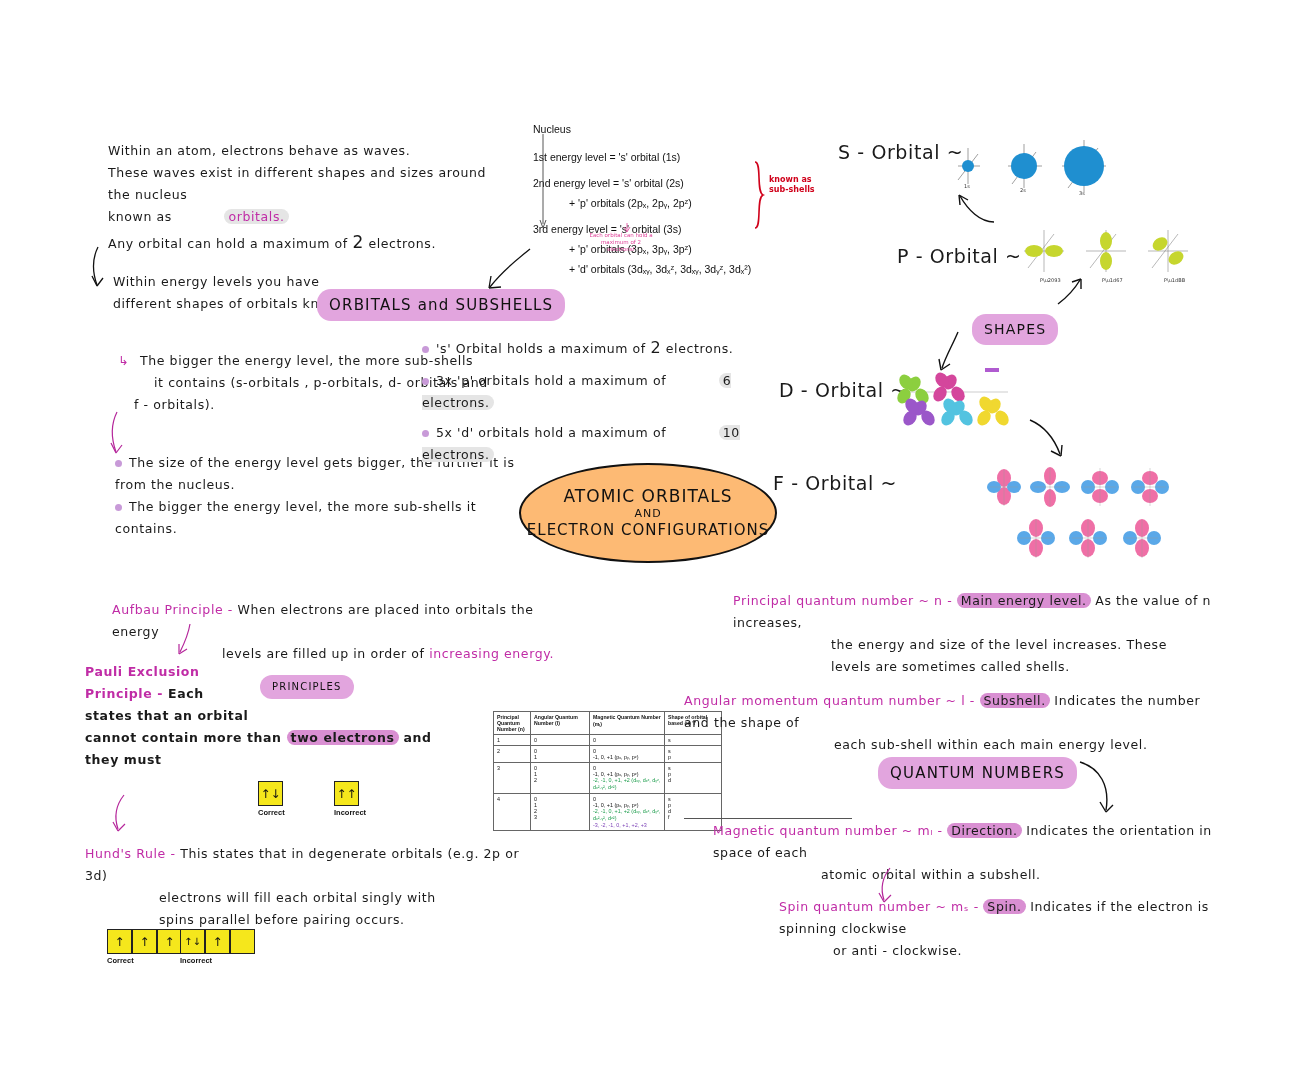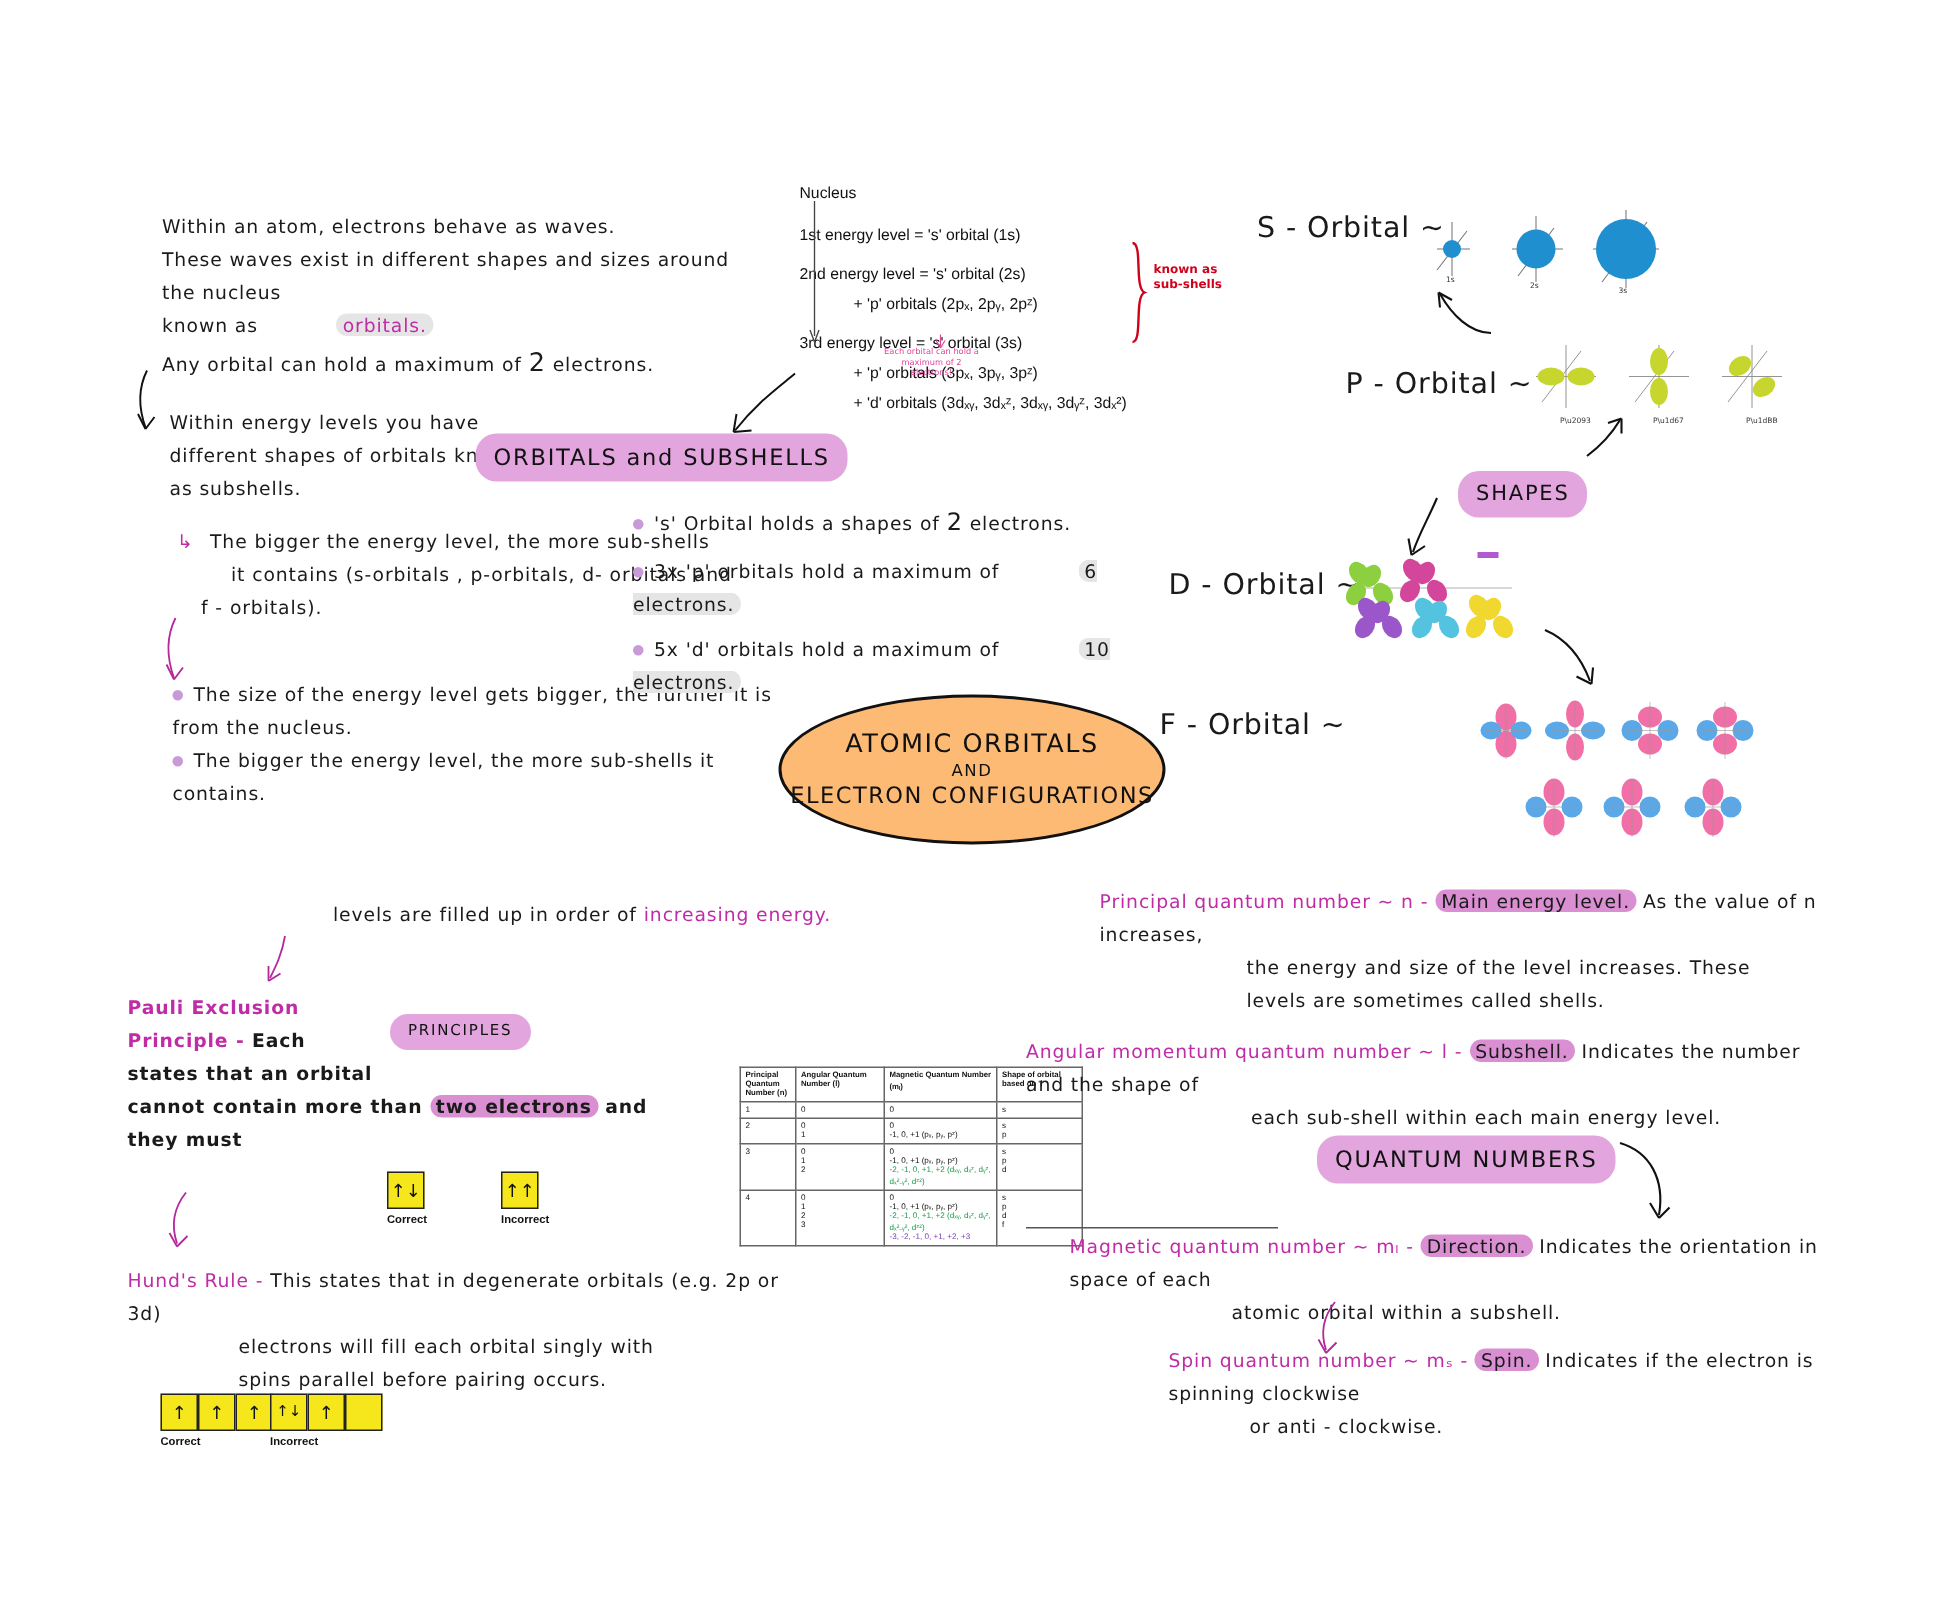--- a/index.html
+++ b/index.html
@@ -144,21 +144,20 @@
   </div>
 
   <svg class="ink" style="left:88px; top:245px;" width="40" height="50">
     <path d="M10,2 C4,14 4,26 9,40" stroke="#111" stroke-width="1.3" fill="none"></path>
     <path d="M9,41 L4,31 M9,41 L15,33" stroke="#111" stroke-width="1.3" fill="none"></path>
   </svg>
 
   <div class="abs hand" style="left:113px; top:271px; width:400px;">
     <div>Within energy levels you have</div>
     <div>different shapes of orbitals known</div>
-    <div>as subshells.</div>
   </div>
 
   <div class="abs hand" style="left:118px; top:350px; width:22px; color:#c02ca6;">↳</div>
   <div class="abs hand" style="left:140px; top:350px; width:400px;">
     <div>The bigger the energy level, the more sub-shells</div>
     <div style="margin-left:14px;">it contains (s-orbitals , p-orbitals, d- orbitals and</div>
     <div style="margin-left:-6px;">f - orbitals).</div>
   </div>
 
   <svg class="ink" style="left:105px; top:410px;" width="34" height="50">
@@ -179,21 +178,21 @@
     <span class="pill hand" style="font-size:15px;">ORBITALS and SUBSHELLS</span>
   </div>
 
   <svg class="ink" style="left:478px; top:245px;" width="60" height="50">
     <path d="M52,4 C40,14 26,24 12,42" stroke="#111" stroke-width="1.3" fill="none"></path>
     <path d="M11,43 L13,31 M11,43 L23,42" stroke="#111" stroke-width="1.3" fill="none"></path>
   </svg>
 
   <div class="abs hand" style="left:422px; top:334px; width:340px;">
     <div style="margin-bottom:8px;">
-      <span class="bullet-dot"></span><span>'s' Orbital holds a shapes of</span>
+      <span class="bullet-dot"></span><span>'s' Orbital holds a maximum of</span>
       <span style="font-size:16px;">2</span>
       <span>electrons.</span>
     </div>
     <div style="margin-bottom:8px;">
       <span class="bullet-dot"></span><span>3x 'p' orbitals hold a maximum of</span>
       <span class="hl-pink">6 electrons.</span>
     </div>
     <div>
       <span class="bullet-dot"></span><span>5x 'd' orbitals hold a maximum of</span>
       <span class="hl-pink">10 electrons.</span>
@@ -417,20 +416,24 @@
   <svg class="ink" style="left:930px; top:330px;" width="40" height="46">
     <path d="M28,2 C22,16 16,26 12,38" stroke="#111" stroke-width="1.4" fill="none"></path>
     <path d="M11,40 L9,29 M11,40 L20,34" stroke="#111" stroke-width="1.4" fill="none"></path>
   </svg>
   <svg class="ink" style="left:1026px; top:418px;" width="44" height="46">
     <path d="M4,2 C18,8 28,20 34,36" stroke="#111" stroke-width="1.4" fill="none"></path>
     <path d="M35,38 L25,33 M35,38 L36,27" stroke="#111" stroke-width="1.4" fill="none"></path>
   </svg>
 
   <div class="abs hand" style="left:112px; top:599px; width:470px;">
+    <div>
+      <span class="pinktext">Aufbau Principle -</span>
+      <span>When electrons are placed into orbitals the energy</span>
+    </div>
     <div style="margin-left:110px;">
       <span>levels are filled up in order of</span>
       <span class="pinktext">increasing energy.</span>
     </div>
   </div>
 
   <svg class="ink" style="left:172px; top:622px;" width="26" height="36">
     <path d="M18,2 C16,14 12,22 8,30" stroke="#b5279b" stroke-width="1.2" fill="none"></path>
     <path d="M7,32 L7,22 M7,32 L15,27" stroke="#b5279b" stroke-width="1.2" fill="none"></path>
   </svg>

